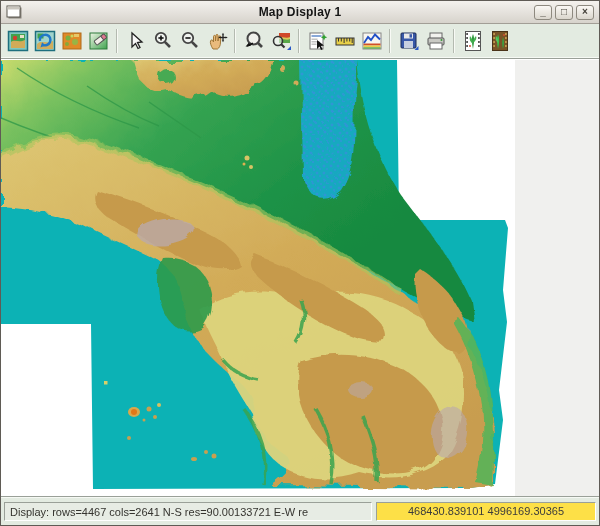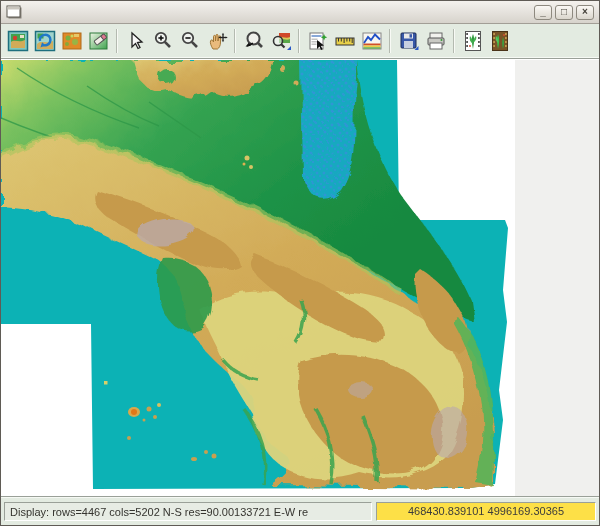--- a/index.html
+++ b/index.html
@@ -44,20 +44,21 @@
 <body>
 
 <div class="window">
 
   <div class="titlebar">
     <svg class="win-icon" viewBox="0 0 17 15">
       <rect x="2.5" y="2.5" width="13" height="11" fill="#8a867e"></rect>
       <rect x="1" y="1" width="13" height="11" fill="#ffffff" stroke="#5a564e"></rect>
       <rect x="1.5" y="1.5" width="12" height="3" fill="#c9c5bd"></rect>
     </svg>
+    <span class="title">Map Display 1</span>
     <span class="win-buttons">
       <button class="wbtn">_</button>
       <button class="wbtn">□</button>
       <button class="wbtn">×</button>
     </span>
   </div>
 
   <div class="toolbar">
 
     <button class="tbtn">
@@ -361,17 +362,17 @@
         <circle cx="143" cy="360" r="1.5" fill="#c8a050"></circle>
         <circle cx="128" cy="378" r="2" fill="#c8a050"></circle>
         <ellipse cx="193" cy="399" rx="3" ry="2" fill="#c8a050"></ellipse>
         <circle cx="205" cy="392" r="2" fill="#c8a050"></circle>
         <circle cx="213" cy="396" r="2.5" fill="#c8a050"></circle>
       </g>
     </svg>
   </div>
 
   <div class="statusbar">
-    <div class="status-left">Display: rows=4467 cols=5202 N-S res=90.00133721 E-W re</div>
+    <div class="status-left">Display: rows=4467 cols=2641 N-S res=90.00133721 E-W re</div>
     <div class="coord-box">468430.839101 4996169.30365</div>
   </div>
 
 </div>
 
 </body></html>

